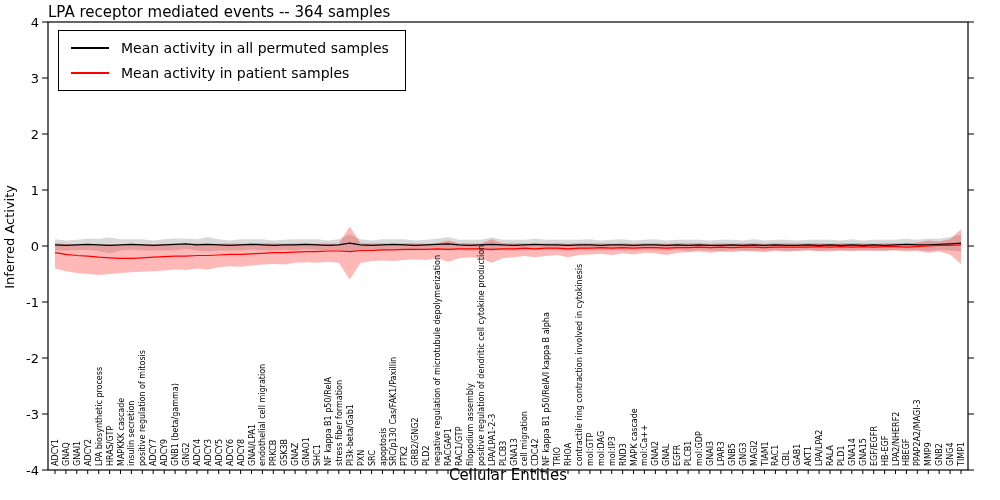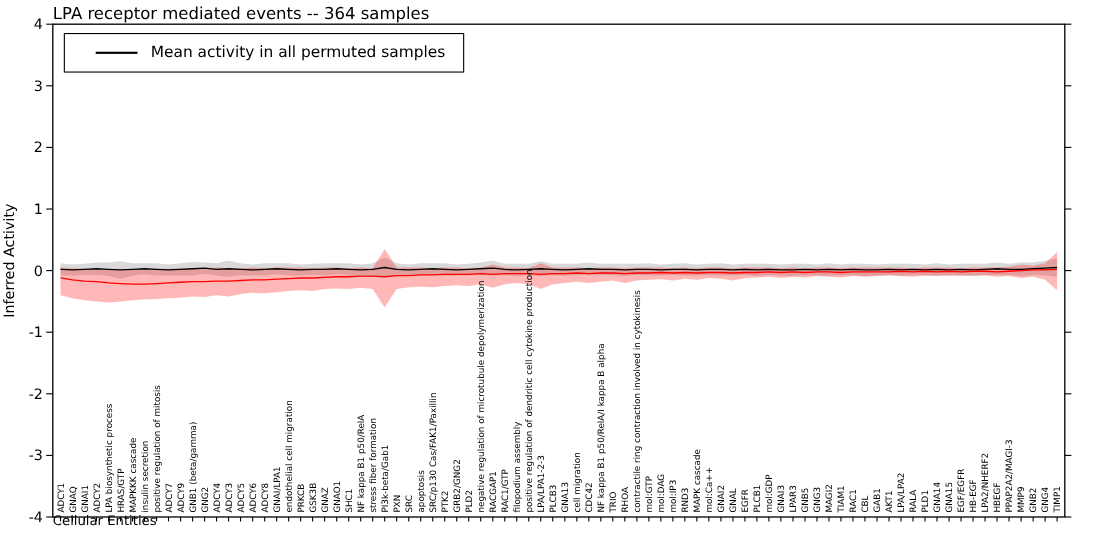--- a/index.html
+++ b/index.html
@@ -3,24 +3,24 @@
 <meta charset="utf-8">
 <style>
   html,body{margin:0;padding:0;background:#ffffff;}
   #figure{position:relative;width:1000px;height:500px;background:#ffffff;
           font-family:"DejaVu Sans","Liberation Sans",sans-serif;color:#000;overflow:hidden;}
   #chart-svg{position:absolute;left:0;top:0;width:1000px;height:500px;}
   .fig-title{position:absolute;left:48px;top:3px;width:920px;
              font-size:15px;color:#000;}
   .y-axis-label{position:absolute;left:2px;top:185px;writing-mode:vertical-rl;
                 transform:rotate(180deg);font-size:13px;color:#000;}
-  .x-axis-label{position:absolute;left:48px;top:466px;width:920px;
-                font-size:12px;color:#000;}
+  .x-axis-label{position:absolute;left:48px;top:466px;width:920px;text-align:center;
+                font-size:15px;color:#000;}
   .legend{position:absolute;left:58px;top:30px;border:1px solid #000;background:#fff;
-          padding:9px 16px 9px 28px;display:flex;flex-direction:column;gap:9px;z-index:3;}
+          padding:9px 16px 9px 12px;display:flex;flex-direction:column;gap:9px;z-index:3;}
   .legend-row{display:flex;align-items:center;gap:12px;}
   .legend-line{display:inline-block;width:38px;height:2px;background:#000;flex:0 0 auto;}
   .legend-text{font-size:14px;white-space:nowrap;}
 </style>
 </head>
 <body>
 
 <div id="figure">
   <svg id="chart-svg" xmlns="http://www.w3.org/2000/svg">
       <path d="M55.0,239.3 L65.9,240.4 L76.8,239.8 L87.7,238.7 L98.7,238.7 L109.6,237.6 L120.5,239.3 L131.4,239.3 L142.3,239.3 L153.2,240.4 L164.2,239.3 L175.1,238.2 L186.0,238.7 L196.9,239.3 L207.8,237.0 L218.7,239.3 L229.7,240.4 L240.6,239.3 L251.5,239.3 L262.4,239.3 L273.3,240.4 L284.2,239.8 L295.1,239.3 L306.1,239.3 L317.0,239.3 L327.9,240.4 L338.8,239.3 L349.7,234.2 L360.6,239.3 L371.6,240.4 L382.5,239.3 L393.4,239.3 L404.3,239.3 L415.2,240.4 L426.1,239.8 L437.0,238.7 L448.0,237.0 L458.9,239.8 L469.8,239.8 L480.7,239.8 L491.6,237.6 L502.5,239.8 L513.5,239.8 L524.4,239.8 L535.3,238.7 L546.2,239.8 L557.1,239.8 L568.0,239.8 L579.0,239.8 L589.9,239.3 L600.8,240.4 L611.7,239.8 L622.6,239.3 L633.5,240.4 L644.4,239.8 L655.4,239.3 L666.3,240.4 L677.2,239.8 L688.1,239.8 L699.0,239.8 L709.9,240.4 L720.9,239.8 L731.8,239.8 L742.7,240.4 L753.6,239.3 L764.5,240.4 L775.4,239.8 L786.3,239.8 L797.3,240.4 L808.2,239.8 L819.1,239.8 L830.0,239.8 L840.9,240.4 L851.8,239.3 L862.8,240.4 L873.7,239.8 L884.6,239.8 L895.5,239.8 L906.4,238.7 L917.3,239.8 L928.3,238.7 L939.2,238.7 L950.1,237.0 L961.0,234.8 L961.0,251.6 L950.1,250.5 L939.2,249.9 L928.3,251.0 L917.3,249.9 L906.4,249.9 L895.5,249.9 L884.6,251.0 L873.7,249.9 L862.8,250.5 L851.8,250.5 L840.9,250.5 L830.0,249.9 L819.1,251.0 L808.2,249.9 L797.3,250.5 L786.3,251.0 L775.4,249.9 L764.5,250.5 L753.6,250.5 L742.7,250.5 L731.8,249.9 L720.9,251.0 L709.9,250.5 L699.0,249.9 L688.1,251.0 L677.2,249.9 L666.3,250.5 L655.4,250.5 L644.4,249.9 L633.5,250.5 L622.6,250.5 L611.7,249.9 L600.8,250.5 L589.9,250.5 L579.0,249.9 L568.0,251.0 L557.1,249.9 L546.2,249.9 L535.3,249.9 L524.4,249.9 L513.5,251.0 L502.5,249.9 L491.6,251.0 L480.7,249.9 L469.8,251.0 L458.9,249.9 L448.0,250.5 L437.0,249.9 L426.1,249.9 L415.2,250.5 L404.3,250.5 L393.4,249.4 L382.5,250.5 L371.6,250.5 L360.6,250.5 L349.7,252.2 L338.8,250.5 L327.9,250.5 L317.0,250.5 L306.1,249.4 L295.1,250.5 L284.2,249.9 L273.3,250.5 L262.4,250.5 L251.5,249.4 L240.6,250.5 L229.7,250.5 L218.7,250.5 L207.8,251.6 L196.9,250.5 L186.0,248.8 L175.1,250.5 L164.2,250.5 L153.2,250.5 L142.3,250.5 L131.4,249.4 L120.5,250.5 L109.6,253.3 L98.7,251.0 L87.7,249.9 L76.8,249.9 L65.9,250.5 L55.0,250.5 Z" fill="rgba(130,130,130,0.30)" stroke="none"></path>
@@ -227,14 +227,18 @@
 
   <div class="fig-title">LPA receptor mediated events -- 364 samples</div>
   <div class="y-axis-label">Inferred Activity</div>
   <div class="x-axis-label">Cellular Entities</div>
 
   <div class="legend">
     <div class="legend-row">
       <span class="legend-line" style="background: rgb(0, 0, 0);"></span>
       <span class="legend-text">Mean activity in all permuted samples</span>
     </div>
+    <div class="legend-row">
+      <span class="legend-line" style="background: rgb(255, 0, 0);"></span>
+      <span class="legend-text">Mean activity in patient samples</span>
+    </div>
   </div>
 </div>
 
 </body></html>

